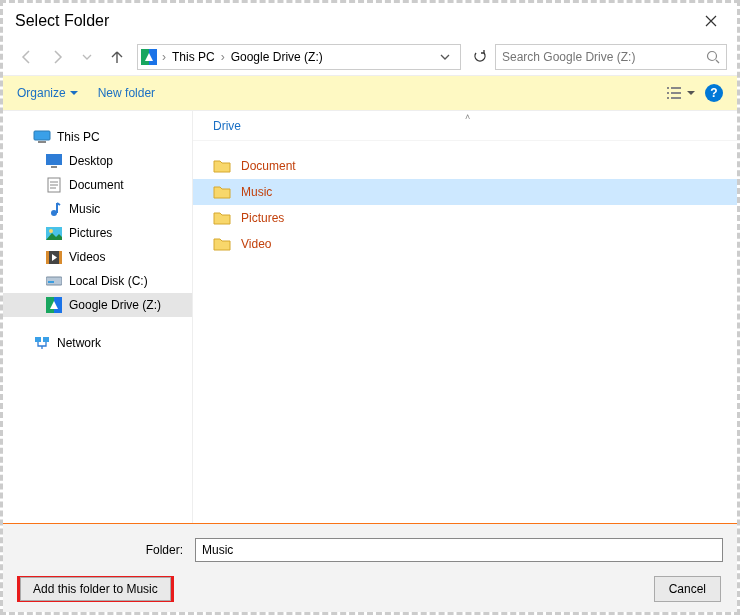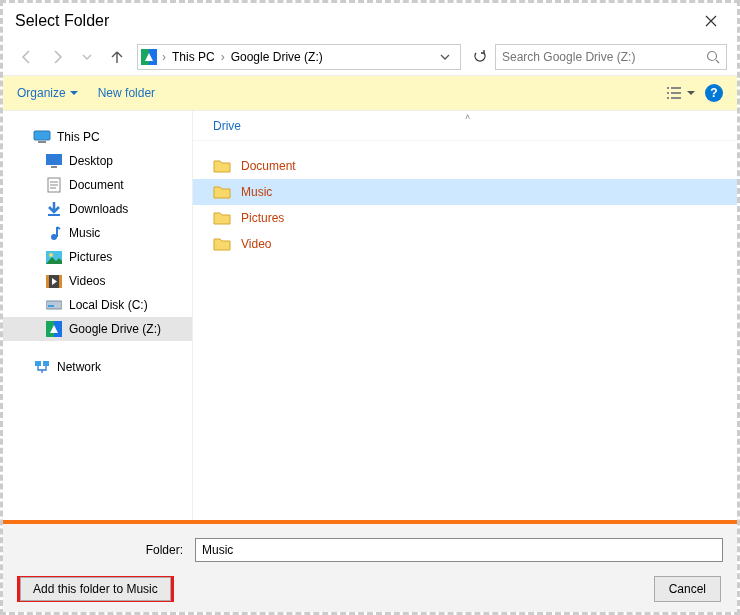--- a/index.html
+++ b/index.html
@@ -33,21 +33,21 @@
 .tree-item.selected { background: #e5e5e5; }
 .tree-item .ticon { width: 18px; height: 16px; display: flex; align-items: center; justify-content: center; }
 .tree-gap { height: 14px; }
 .content { flex: 1; display: flex; flex-direction: column; }
 .col-header { height: 30px; display: flex; align-items: center; padding-left: 20px; color: #1a6fc4; border-bottom: 1px solid #f4f4f4; position: relative; }
 .col-header .sort { position: absolute; left: 50%; top: 1px; color: #888; font-size: 9px; }
 .filelist { flex: 1; padding-top: 12px; }
 .file-row { height: 26px; display: flex; align-items: center; padding-left: 20px; gap: 10px; color: #c2410c; }
 .file-row.selected { background: #cde8ff; }
 .file-row .ficon { width: 18px; height: 16px; display: flex; align-items: center; justify-content: center; }
-.footer { background: #f3f3f3; border-top: 4px solid #f97316; padding: 14px 14px 10px 14px; }
+.footer { background: #f3f3f3; border-top: 1px solid #f97316; padding: 14px 14px 10px 14px; }
 .folder-row { display: flex; align-items: center; gap: 8px; margin-bottom: 14px; }
 .folder-row label { width: 170px; text-align: right; color: #000; padding-right: 4px; }
 .folder-row input { flex: 1; height: 24px; border: 1px solid #888; padding: 0 6px; background: #fff; font-size: 12px; }
 .btn-row { display: flex; justify-content: space-between; gap: 28px; padding-right: 2px; }
 .btn { height: 26px; padding: 8px 14px; border: 1px solid #aaa; background: #e9e9e9; display: flex; align-items: center; color: #000; }
 .btn.primary-wrap { position: relative; border: 3px solid #e81b1b; padding: 0; }
 .btn.primary-wrap .btn-inner { height: 24px; padding: 0 12px; border: 1px solid #aaa; background: #e9e9e9; display: flex; align-items: center; }
 svg { display: block; }
 </style>
 </head>
@@ -168,29 +168,20 @@
         <span>Desktop</span>
       </div>
       <div class="tree-item sub">
         <span class="ticon">
             <svg width="14" height="16" viewBox="0 0 14 16">
               <rect x="1" y="1" width="12" height="14" fill="#fff" stroke="#888"></rect>
               <path d="M3 5 H11 M3 8 H11 M3 11 H9" stroke="#888"></path>
             </svg>
           </span>
         <span>Document</span>
-      </div>
-      <div class="tree-item sub">
-        <span class="ticon">
-            <svg width="16" height="16" viewBox="0 0 16 16">
-              <path d="M8 1 L8 10 M3 6 L8 11 L13 6" stroke="#2e7cd6" stroke-width="2.5" fill="none"></path>
-              <rect x="2" y="13" width="12" height="2" fill="#2e7cd6"></rect>
-            </svg>
-          </span>
-        <span>Downloads</span>
       </div>
       <div class="tree-item sub">
         <span class="ticon">
             <svg width="14" height="16" viewBox="0 0 14 16">
               <path d="M10 2 L10 12" stroke="#2e7cd6" stroke-width="2"></path>
               <circle cx="7" cy="12" r="3" fill="#2e7cd6"></circle>
               <path d="M10 2 L13 4" stroke="#2e7cd6" stroke-width="2"></path>
             </svg>
           </span>
         <span>Music</span>

